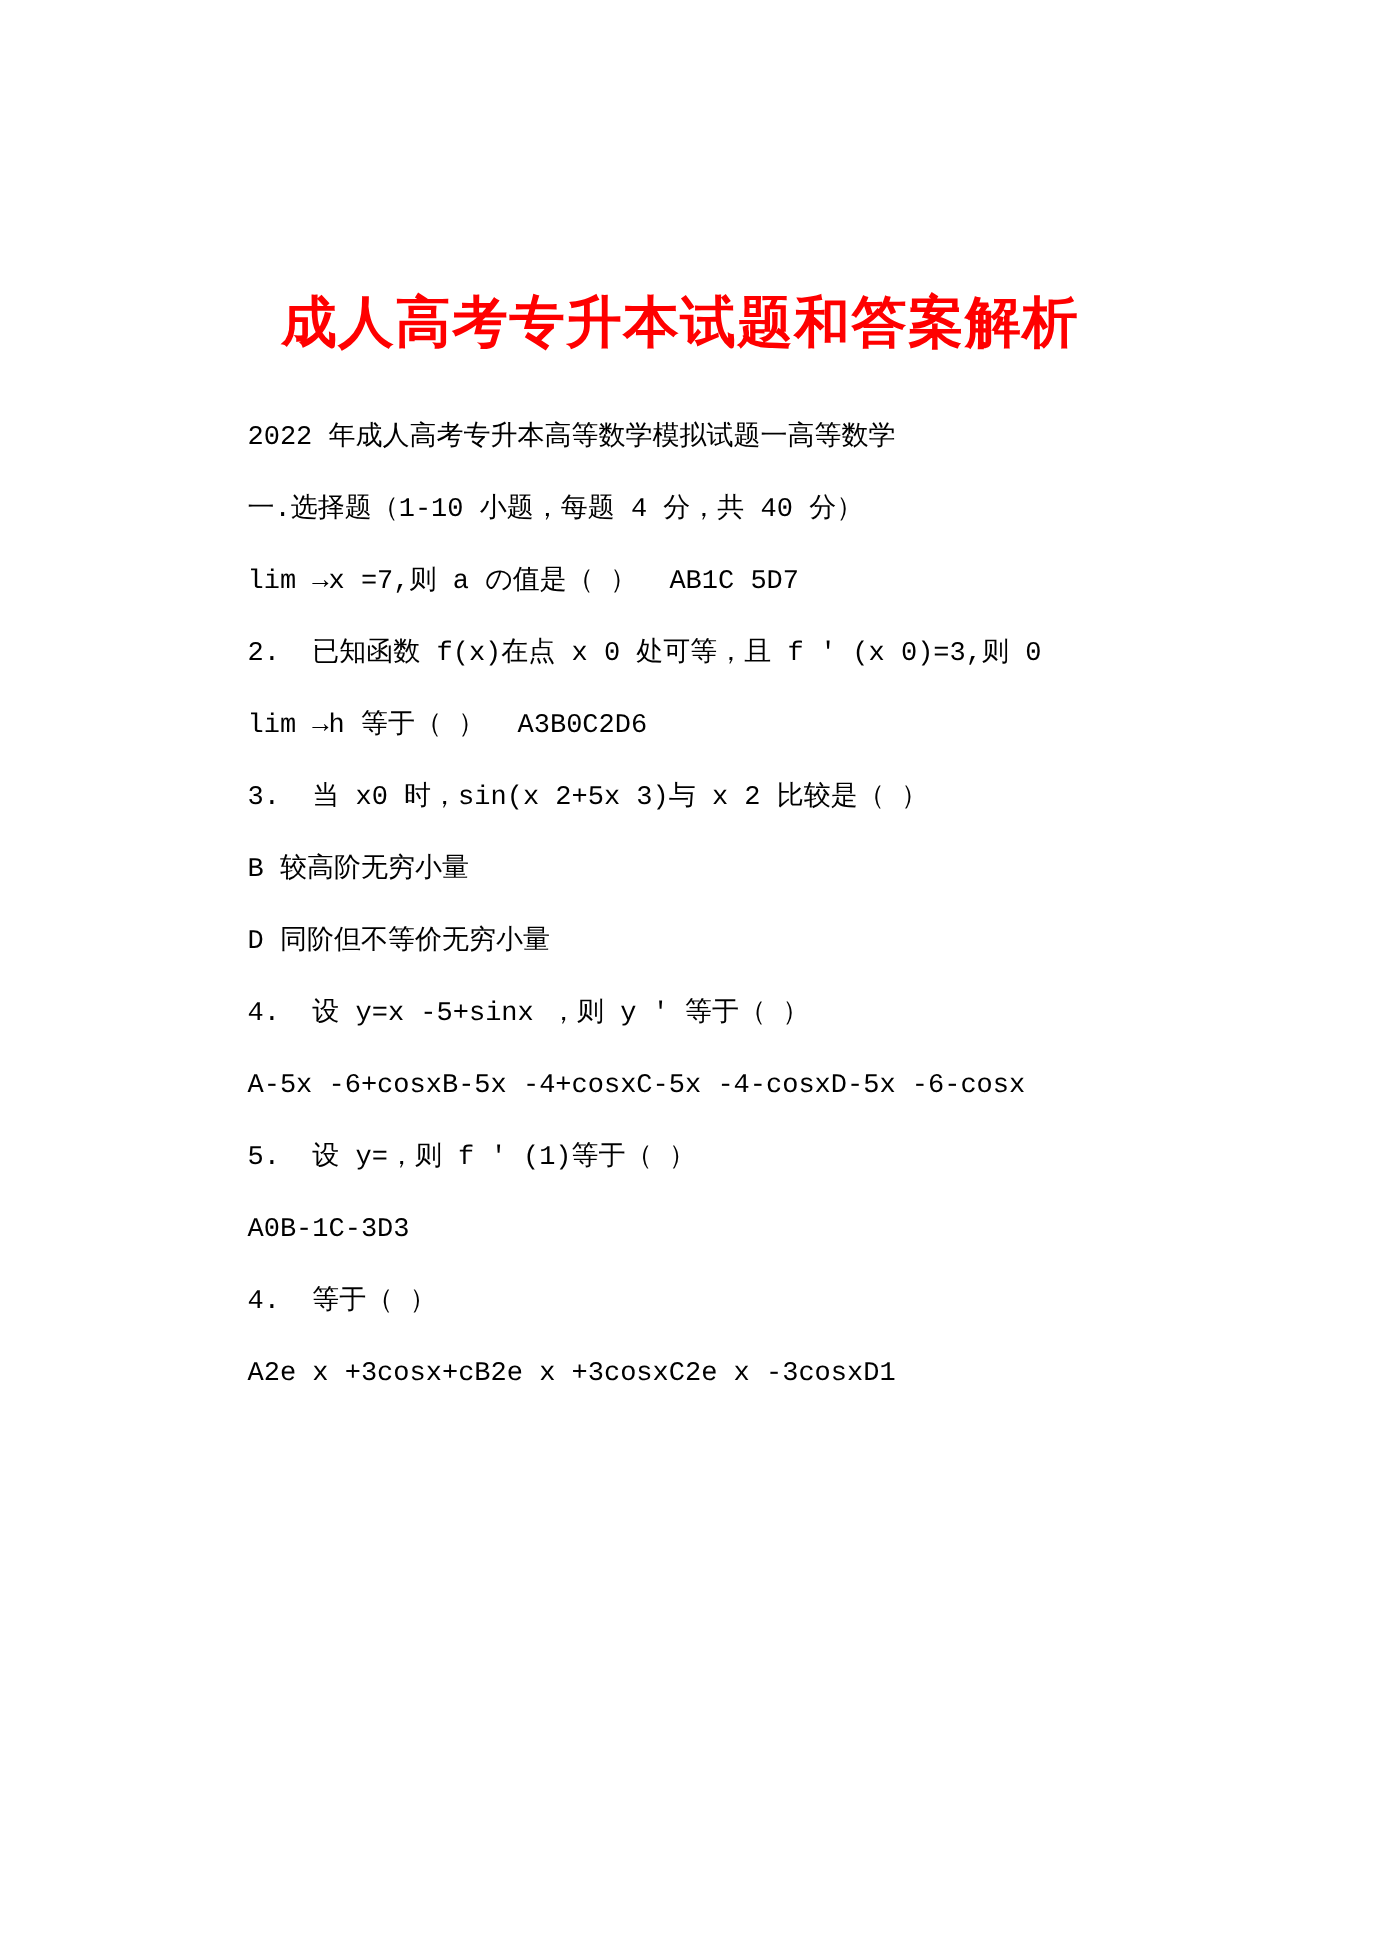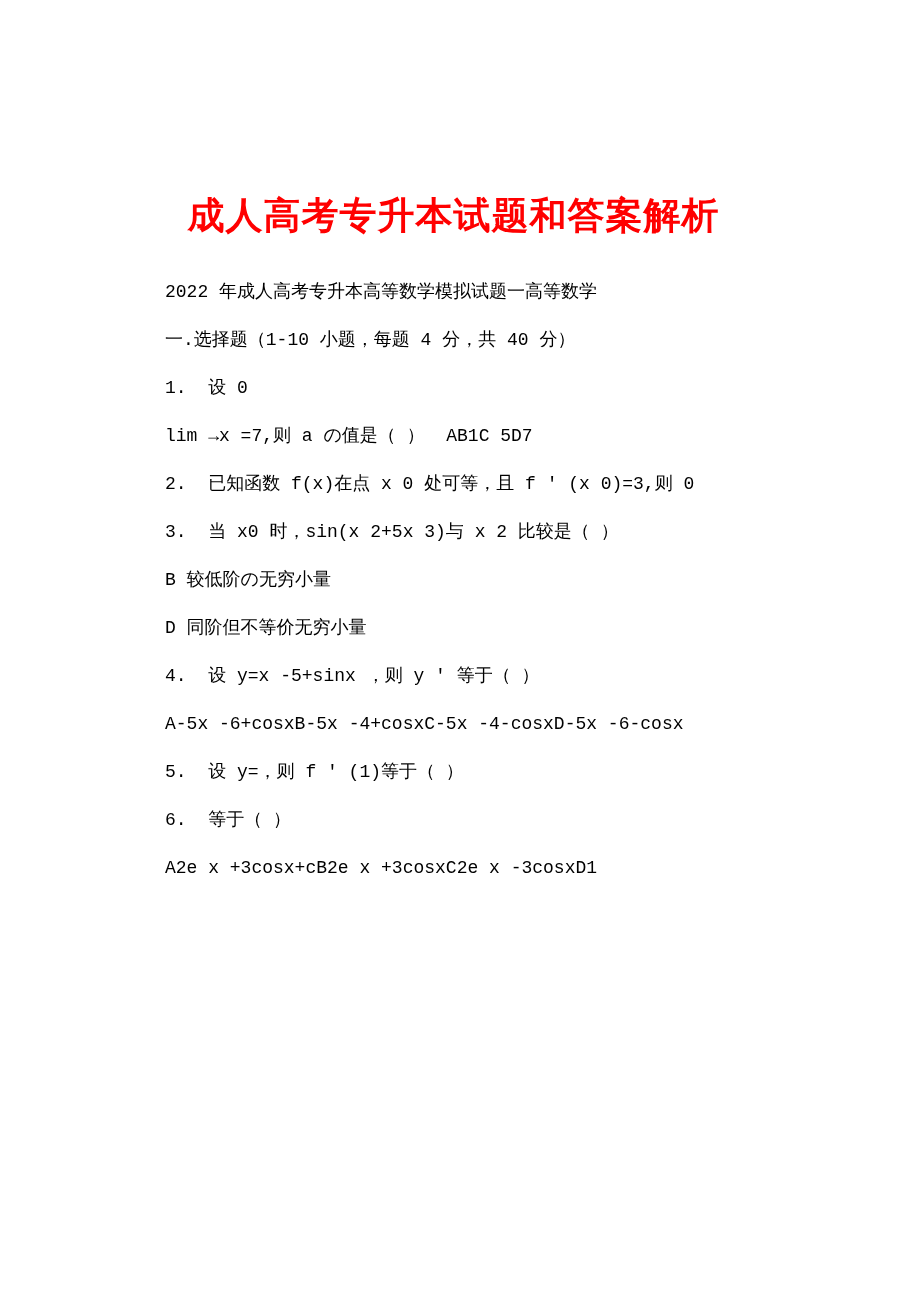--- a/index.html
+++ b/index.html
@@ -47,25 +47,26 @@
 </style>
 </head>
 <body>
 
 <div class="page">
   <h1 class="title" style="color: rgb(255, 0, 0);">成人高考专升本试题和答案解析</h1>
 
   <div class="content">
     <p class="line">2022 年成人高考专升本高等数学模拟试题一高等数学</p>
     <p class="line">一.选择题（1-10 小题，每题 4 分，共 40 分）</p>
-    <p class="line">1.  设 0</p>
     <p class="line">lim →x =7,则 a の值是（ ）  AB1C 5D7</p>
     <p class="line">2.  已知函数 f(x)在点 x 0 处可等，且 f ′ (x 0)=3,则 0</p>
+    <p class="line">lim →h 等于（ ）  A3B0C2D6</p>
     <p class="line">3.  当 x0 时，sin(x 2+5x 3)与 x 2 比较是（ ）</p>
-    <p class="line">B 较低阶の无穷小量</p>
+    <p class="line">B 较高阶无穷小量</p>
     <p class="line">D 同阶但不等价无穷小量</p>
     <p class="line">4.  设 y=x -5+sinx ，则 y ′ 等于（ ）</p>
     <p class="line">A-5x -6+cosxB-5x -4+cosxC-5x -4-cosxD-5x -6-cosx</p>
     <p class="line">5.  设 y=，则 f ′ (1)等于（ ）</p>
-    <p class="line">6.  等于（ ）</p>
+    <p class="line">A0B-1C-3D3</p>
+    <p class="line">4.  等于（ ）</p>
     <p class="line">A2e x +3cosx+cB2e x +3cosxC2e x -3cosxD1</p>
   </div>
 </div>
 
 </body></html>

